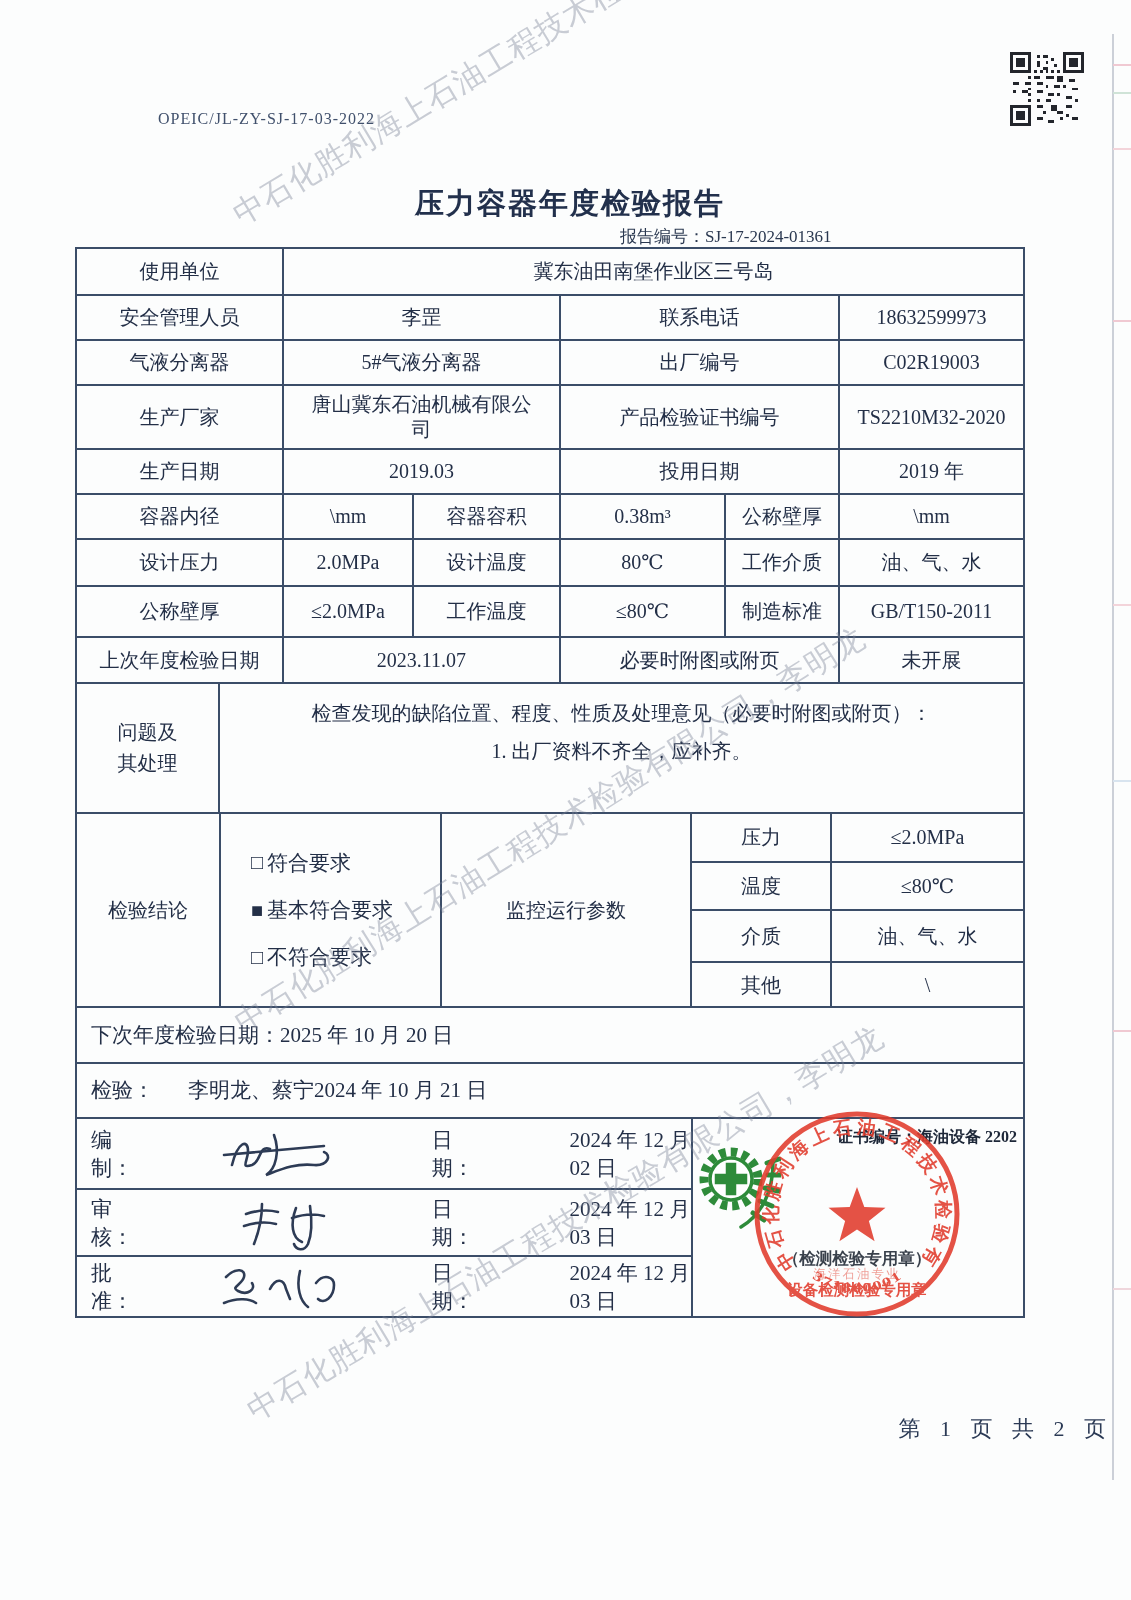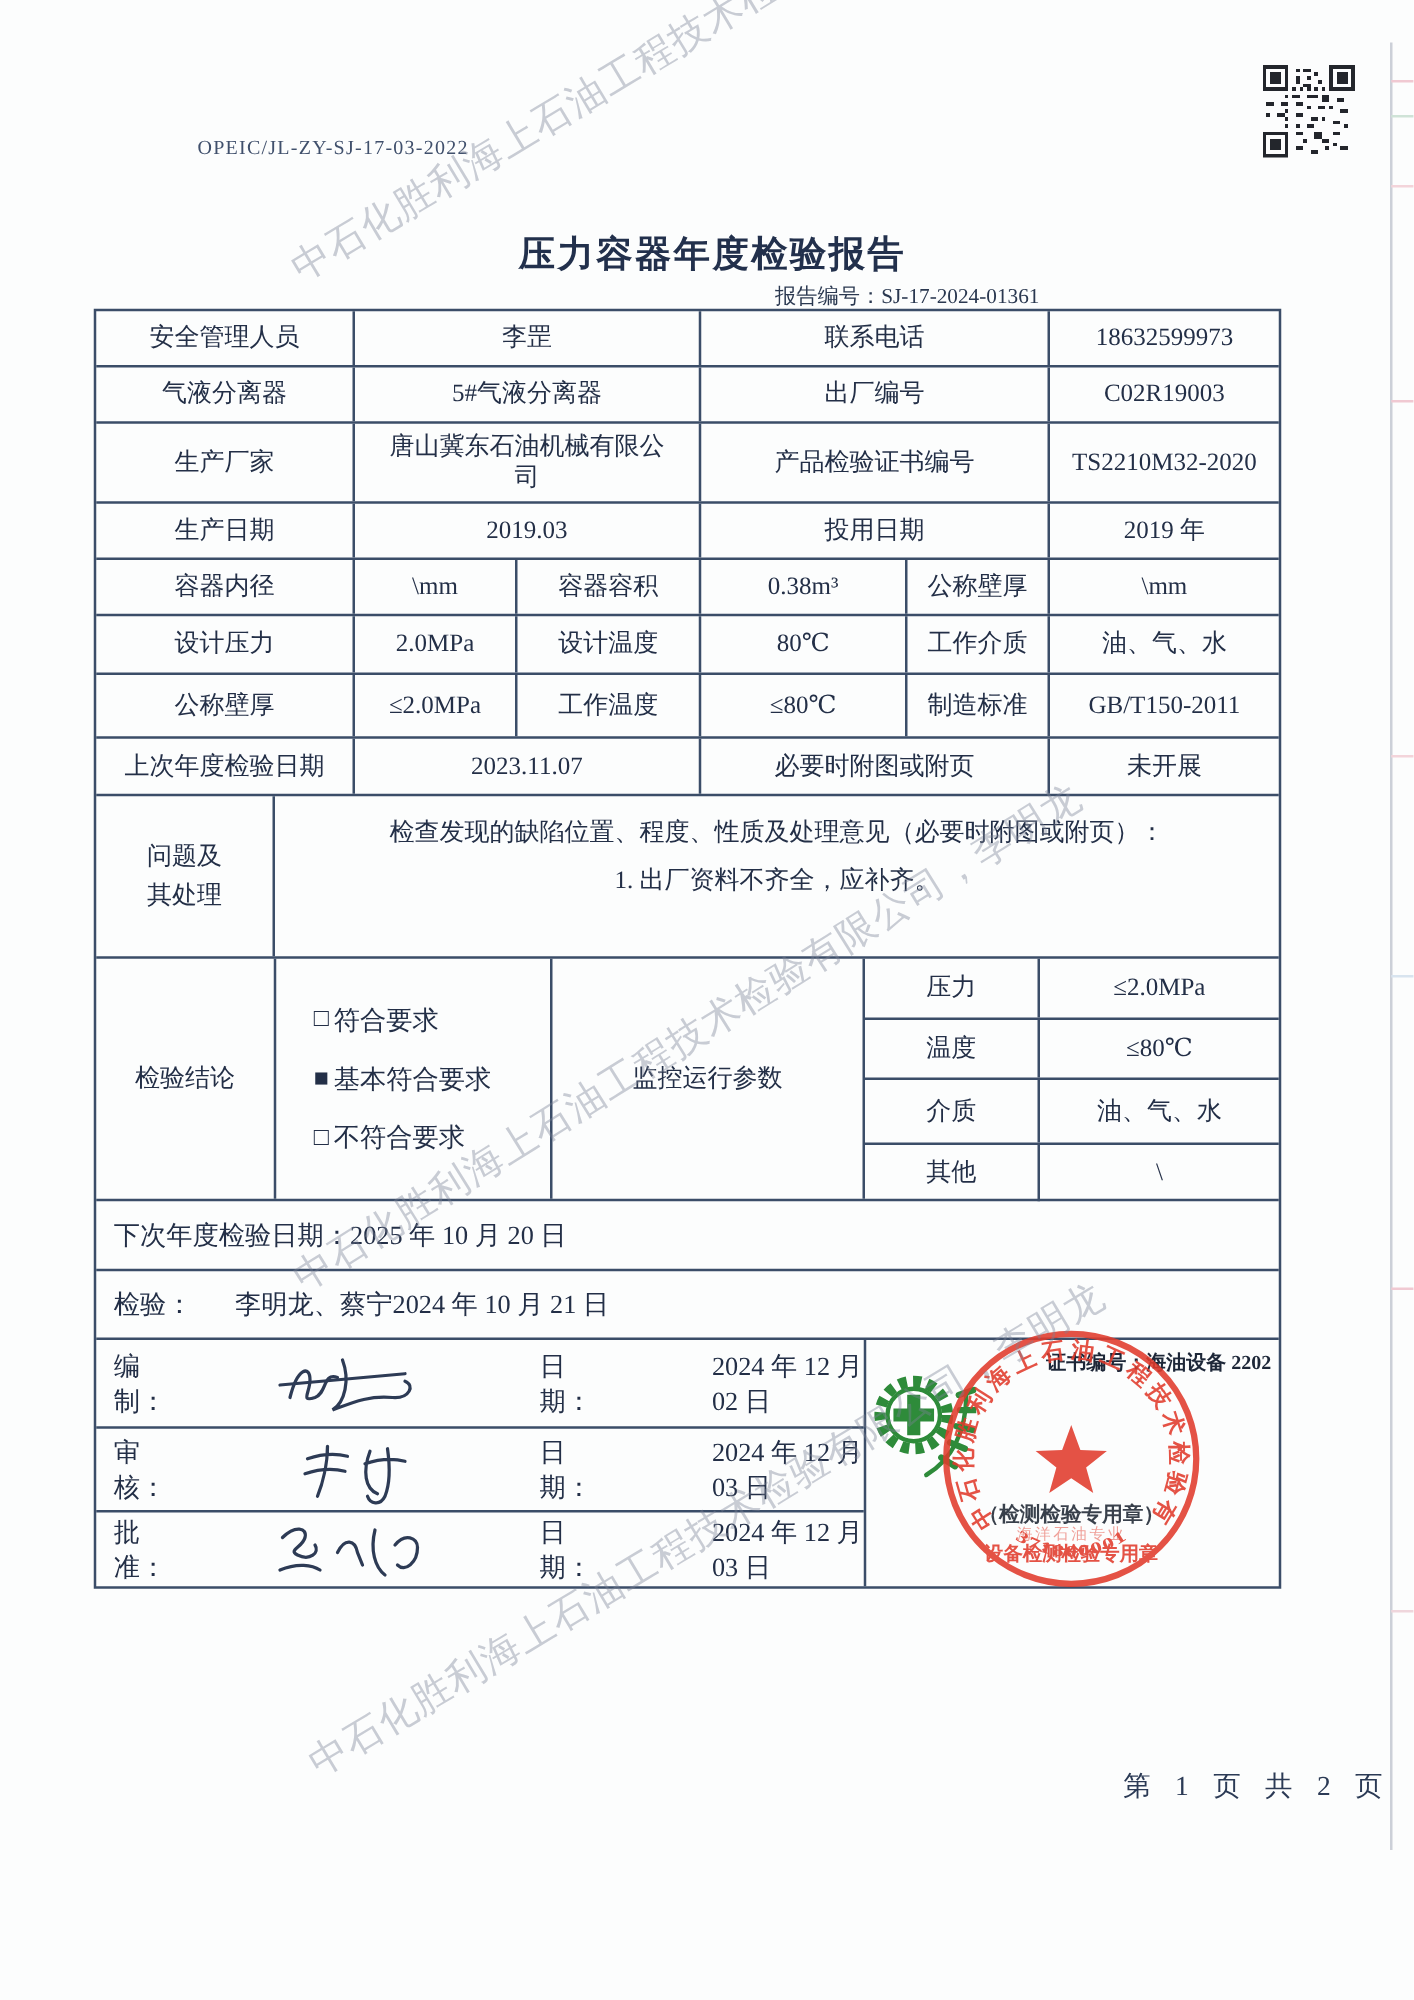--- a/index.html
+++ b/index.html
@@ -126,20 +126,24 @@
         <rect x="13" y="23" width="2" height="1"></rect>
         <rect x="17" y="22" width="1" height="1"></rect>
     </g>
   </svg>
 
   <div class="abs" id="title">压力容器年度检验报告</div>
   <div class="abs" id="report-no">报告编号：SJ-17-2024-01361</div>
 
   <div class="abs" id="tbl">
 
+    <div class="trow h47">
+      <div class="cell w207">使用单位</div>
+      <div class="cell grow last">冀东油田南堡作业区三号岛</div>
+    </div>
 
     <div class="trow h45">
       <div class="cell w207">安全管理人员</div>
       <div class="cell w277">李罡</div>
       <div class="cell w279">联系电话</div>
       <div class="cell grow last">18632599973</div>
     </div>
 
     <div class="trow h45">
       <div class="cell w207">气液分离器</div>

